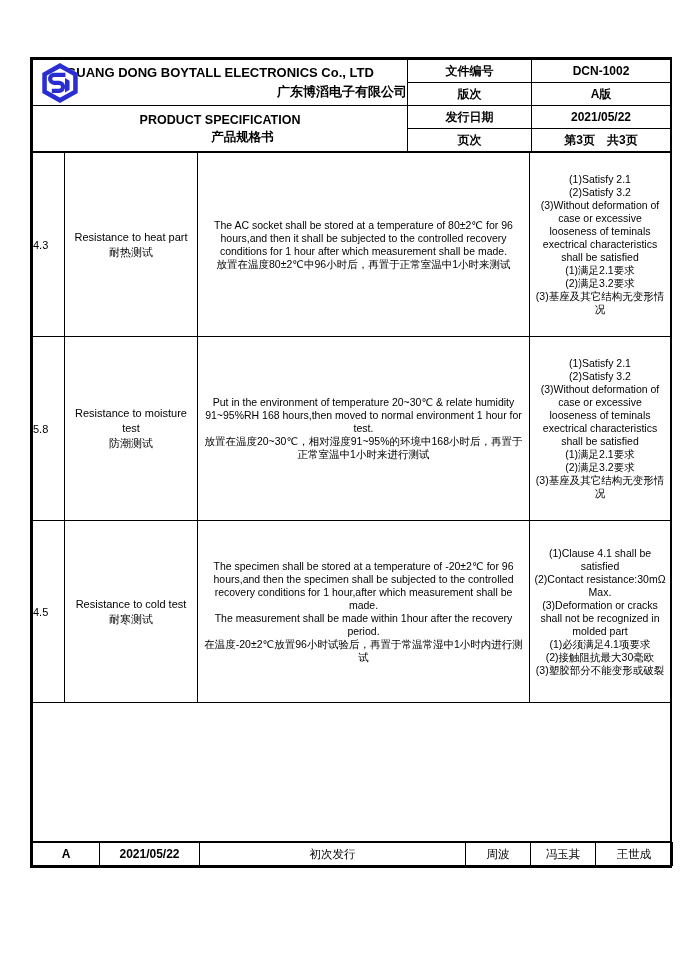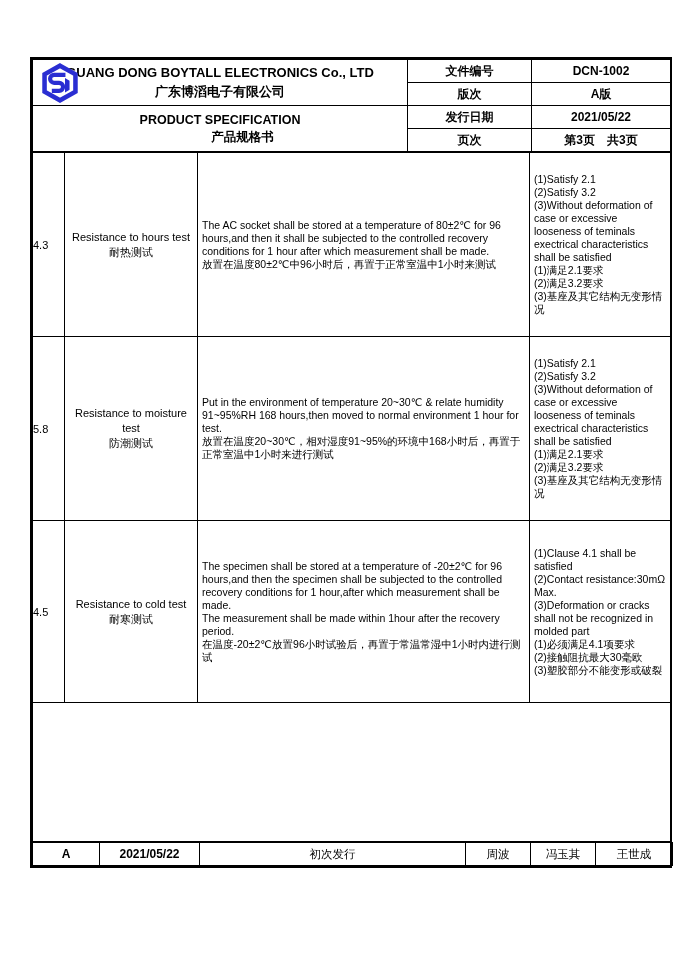--- a/index.html
+++ b/index.html
@@ -10,31 +10,31 @@
   }
   .doc{position:absolute;left:30px;top:57px;width:638px;border:2px solid #000;background:#fff;}
   table{border-collapse:collapse;table-layout:fixed;width:100%;}
   td{border:1px solid #000;padding:0;overflow:hidden;vertical-align:middle;}
 
   
   .header-table tr{height:23px;}
   .company-cell{position:relative;}
   .logo-wrap{position:absolute;left:7px;top:3px;width:40px;height:40px;}
   .company-en{font-size:13px;font-weight:bold;text-align:center;line-height:1.25;}
-  .company-cn{font-size:13px;font-weight:bold;text-align:center;line-height:1.25;margin-top:2px;}
+  .company-cn{font-size:13px;font-weight:bold;text-align:right;line-height:1.25;margin-top:2px;}
   .title-en{font-size:12.5px;font-weight:bold;text-align:center;line-height:1.3;}
   .title-cn{font-size:12.5px;font-weight:bold;text-align:center;line-height:1.3;margin-top:1px;padding-left:45px;}
   .hlabel,.hvalue{font-size:12px;font-weight:bold;text-align:center;}
 
   
   .spec-row{height:182px;}
   .no-cell{font-size:11px;}
   .item-cell{text-align:center;font-size:11px;line-height:1.35;}
   .desc-cell,.crit-cell{
-    font-size:10.5px;line-height:1.24;text-align:left;
+    font-size:10.5px;line-height:1.24;text-align:center;
     white-space:pre-line;padding:20px 4px;vertical-align:middle;
   }
   .empty-row{height:139px;}
 
   
   .rev-row1{height:23px;}
   .rev-row2{height:50px;}
   .f-val{text-align:center;font-size:12px;font-weight:bold;}
   .f-txt{text-align:center;font-size:11.5px;}
   .f-head{
@@ -93,21 +93,21 @@
         <col style="width:32px">
         <col style="width:133px">
         <col style="width:332px">
         <col style="width:141px">
       </colgroup>
 
     <tbody>
         <tr class="spec-row">
       <td class="no-cell">4.3</td>
       <td class="item-cell">
-        <div>Resistance to hours test</div>
+        <div>Resistance to heat part</div>
         <div>耐热测试</div>
       </td>
       <td class="desc-cell">The AC socket shall be stored at a temperature of 80±2℃ for 96 hours,and then it shall be subjected to the controlled recovery conditions for 1 hour after which measurement shall be made.
 放置在温度80±2℃中96小时后，再置于正常室温中1小时来测试</td>
       <td class="crit-cell">(1)Satisfy 2.1
 (2)Satisfy 3.2
 (3)Without deformation of case or excessive looseness of teminals exectrical characteristics shall be satisfied
 (1)满足2.1要求
 (2)满足3.2要求
 (3)基座及其它结构无变形情况</td>

